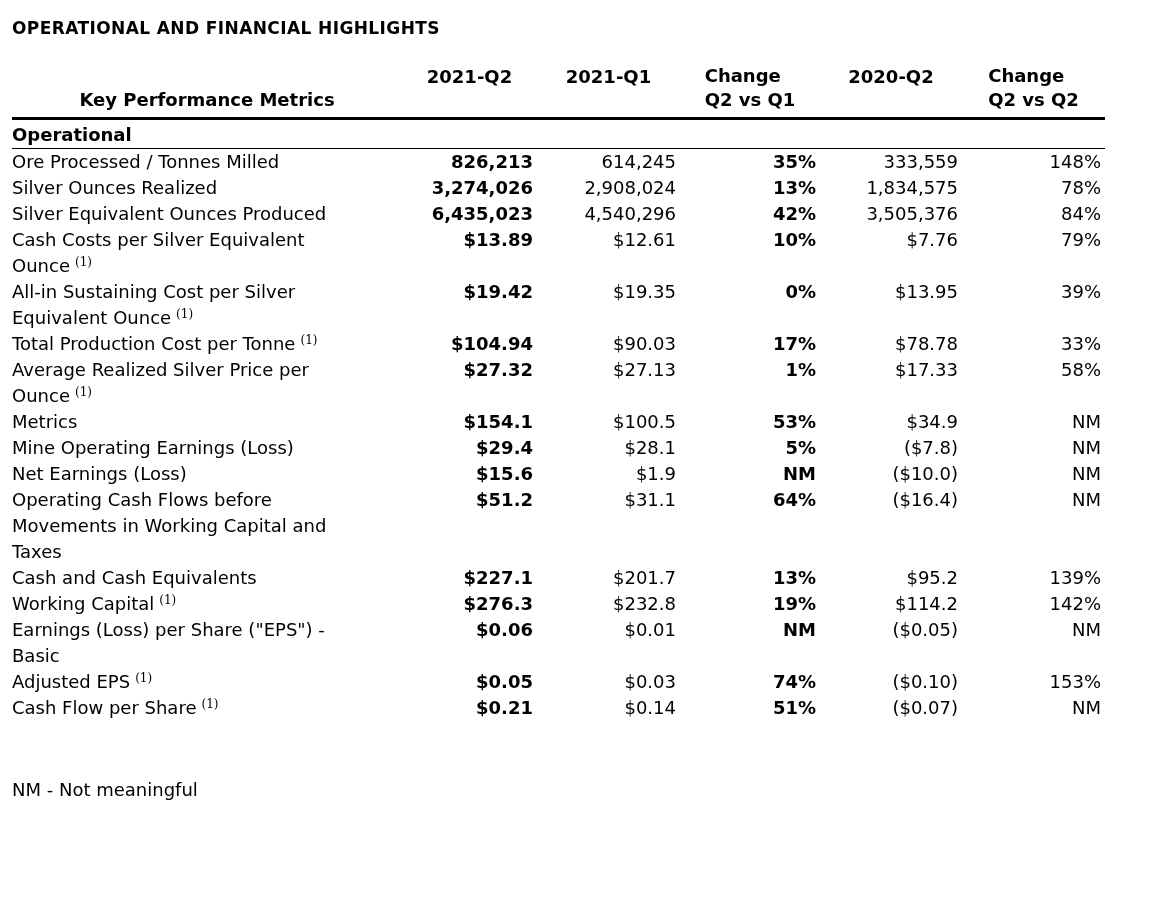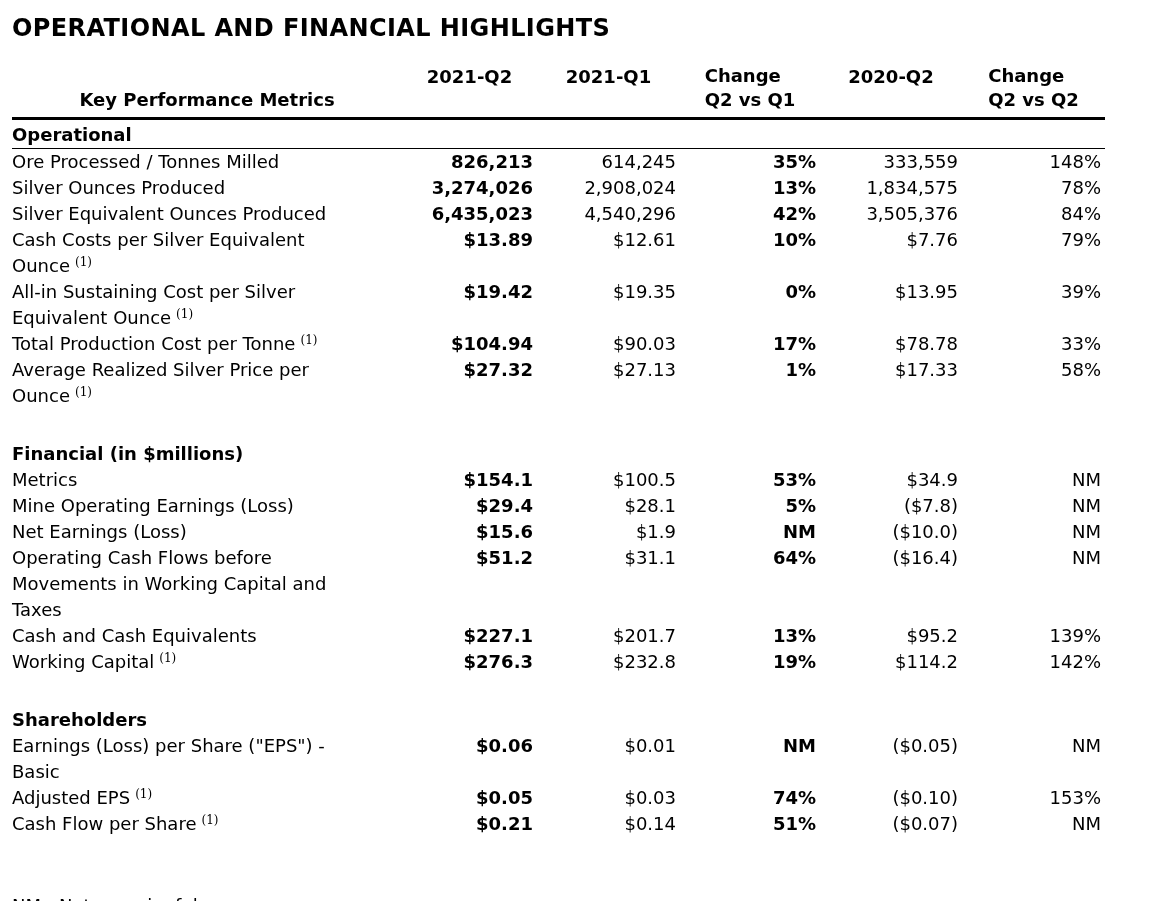--- a/index.html
+++ b/index.html
@@ -14,21 +14,21 @@
     overflow: hidden;
     font-family: "DejaVu Sans", "Liberation Sans", sans-serif;
     font-size: 18px;
     line-height: 26px;
   }
   .doc {
     padding: 16px 0 0 12px;
     width: 1093px;
   }
   .page-title {
-    font-size: 24px;
+    font-size: 17px;
     font-weight: bold;
     letter-spacing: 0.4px;
     line-height: 24px;
     margin: 0;
   }
   table.highlights {
     margin-top: 24px;
     border-collapse: collapse;
     table-layout: fixed;
     width: 1093px;
@@ -131,21 +131,21 @@
         </tr>
         <tr>
           <td class="metric"><span class="mtext">Ore Processed / Tonnes Milled</span></td>
           <td class="val strong">826,213</td>
           <td class="val">614,245</td>
           <td class="val strong">35%</td>
           <td class="val">333,559</td>
           <td class="val">148%</td>
         </tr>
         <tr>
-          <td class="metric"><span class="mtext">Silver Ounces Produced</span></td>
+          <td class="metric"><span class="mtext">Silver Ounces Realized</span></td>
           <td class="val strong">3,274,026</td>
           <td class="val">2,908,024</td>
           <td class="val strong">13%</td>
           <td class="val">1,834,575</td>
           <td class="val">78%</td>
         </tr>
         <tr>
           <td class="metric"><span class="mtext">Silver Equivalent Ounces Produced</span></td>
           <td class="val strong">6,435,023</td>
           <td class="val">4,540,296</td>
@@ -181,23 +181,20 @@
         </tr>
         <tr>
           <td class="metric"><span class="mtext">Average Realized Silver Price per
 Ounce</span><sup class="fn">(1)</sup></td>
           <td class="val strong">$27.32</td>
           <td class="val">$27.13</td>
           <td class="val strong">1%</td>
           <td class="val">$17.33</td>
           <td class="val">58%</td>
         </tr>
-        <tr class="section-row gap">
-          <td colspan="6">Financial (in $millions)</td>
-        </tr>
         <tr>
           <td class="metric"><span class="mtext">Metrics</span></td>
           <td class="val strong">$154.1</td>
           <td class="val">$100.5</td>
           <td class="val strong">53%</td>
           <td class="val">$34.9</td>
           <td class="val">NM</td>
         </tr>
         <tr>
           <td class="metric"><span class="mtext">Mine Operating Earnings (Loss)</span></td>
@@ -234,23 +231,20 @@
           <td class="val">139%</td>
         </tr>
         <tr>
           <td class="metric"><span class="mtext">Working Capital</span><sup class="fn">(1)</sup></td>
           <td class="val strong">$276.3</td>
           <td class="val">$232.8</td>
           <td class="val strong">19%</td>
           <td class="val">$114.2</td>
           <td class="val">142%</td>
         </tr>
-        <tr class="section-row gap">
-          <td colspan="6">Shareholders</td>
-        </tr>
         <tr>
           <td class="metric"><span class="mtext">Earnings (Loss) per Share ("EPS") -
 Basic</span></td>
           <td class="val strong">$0.06</td>
           <td class="val">$0.01</td>
           <td class="val strong">NM</td>
           <td class="val">($0.05)</td>
           <td class="val">NM</td>
         </tr>
         <tr>

